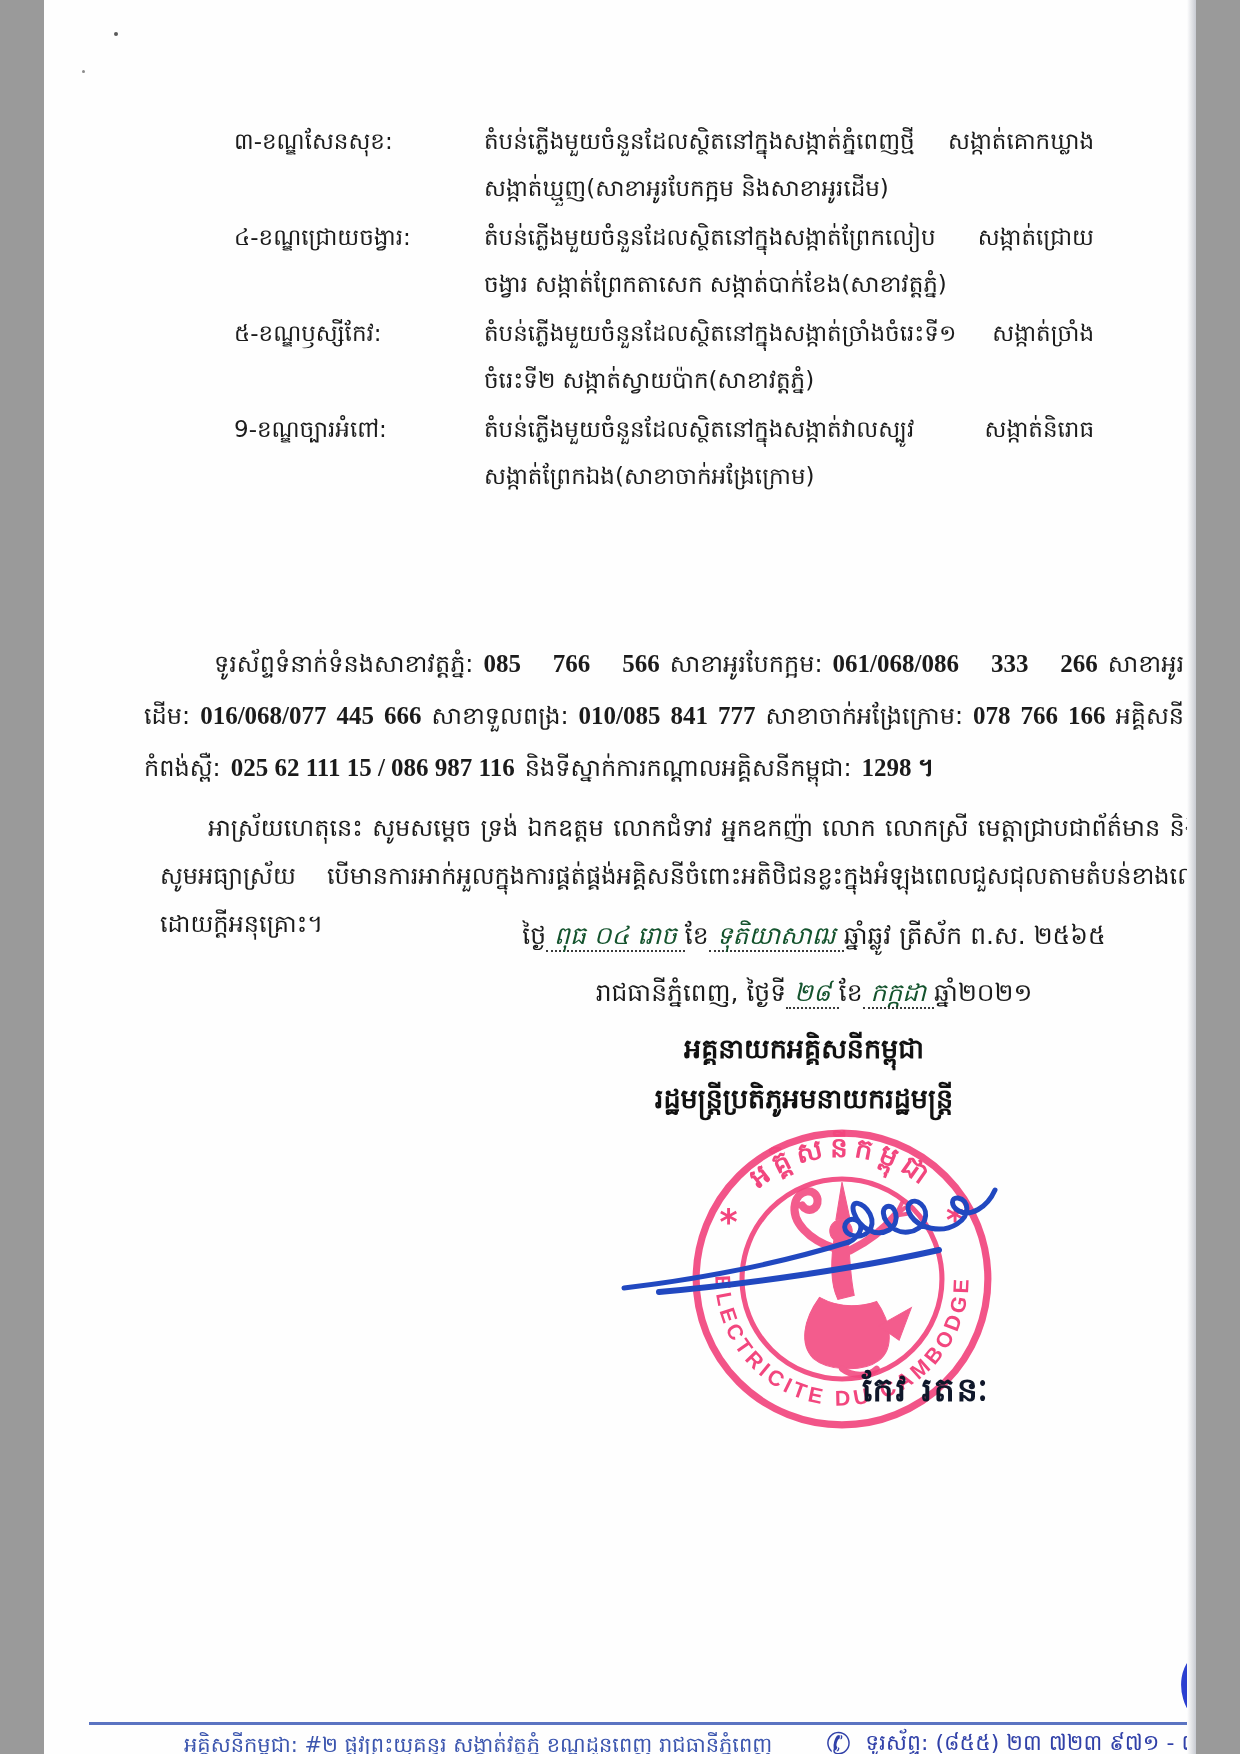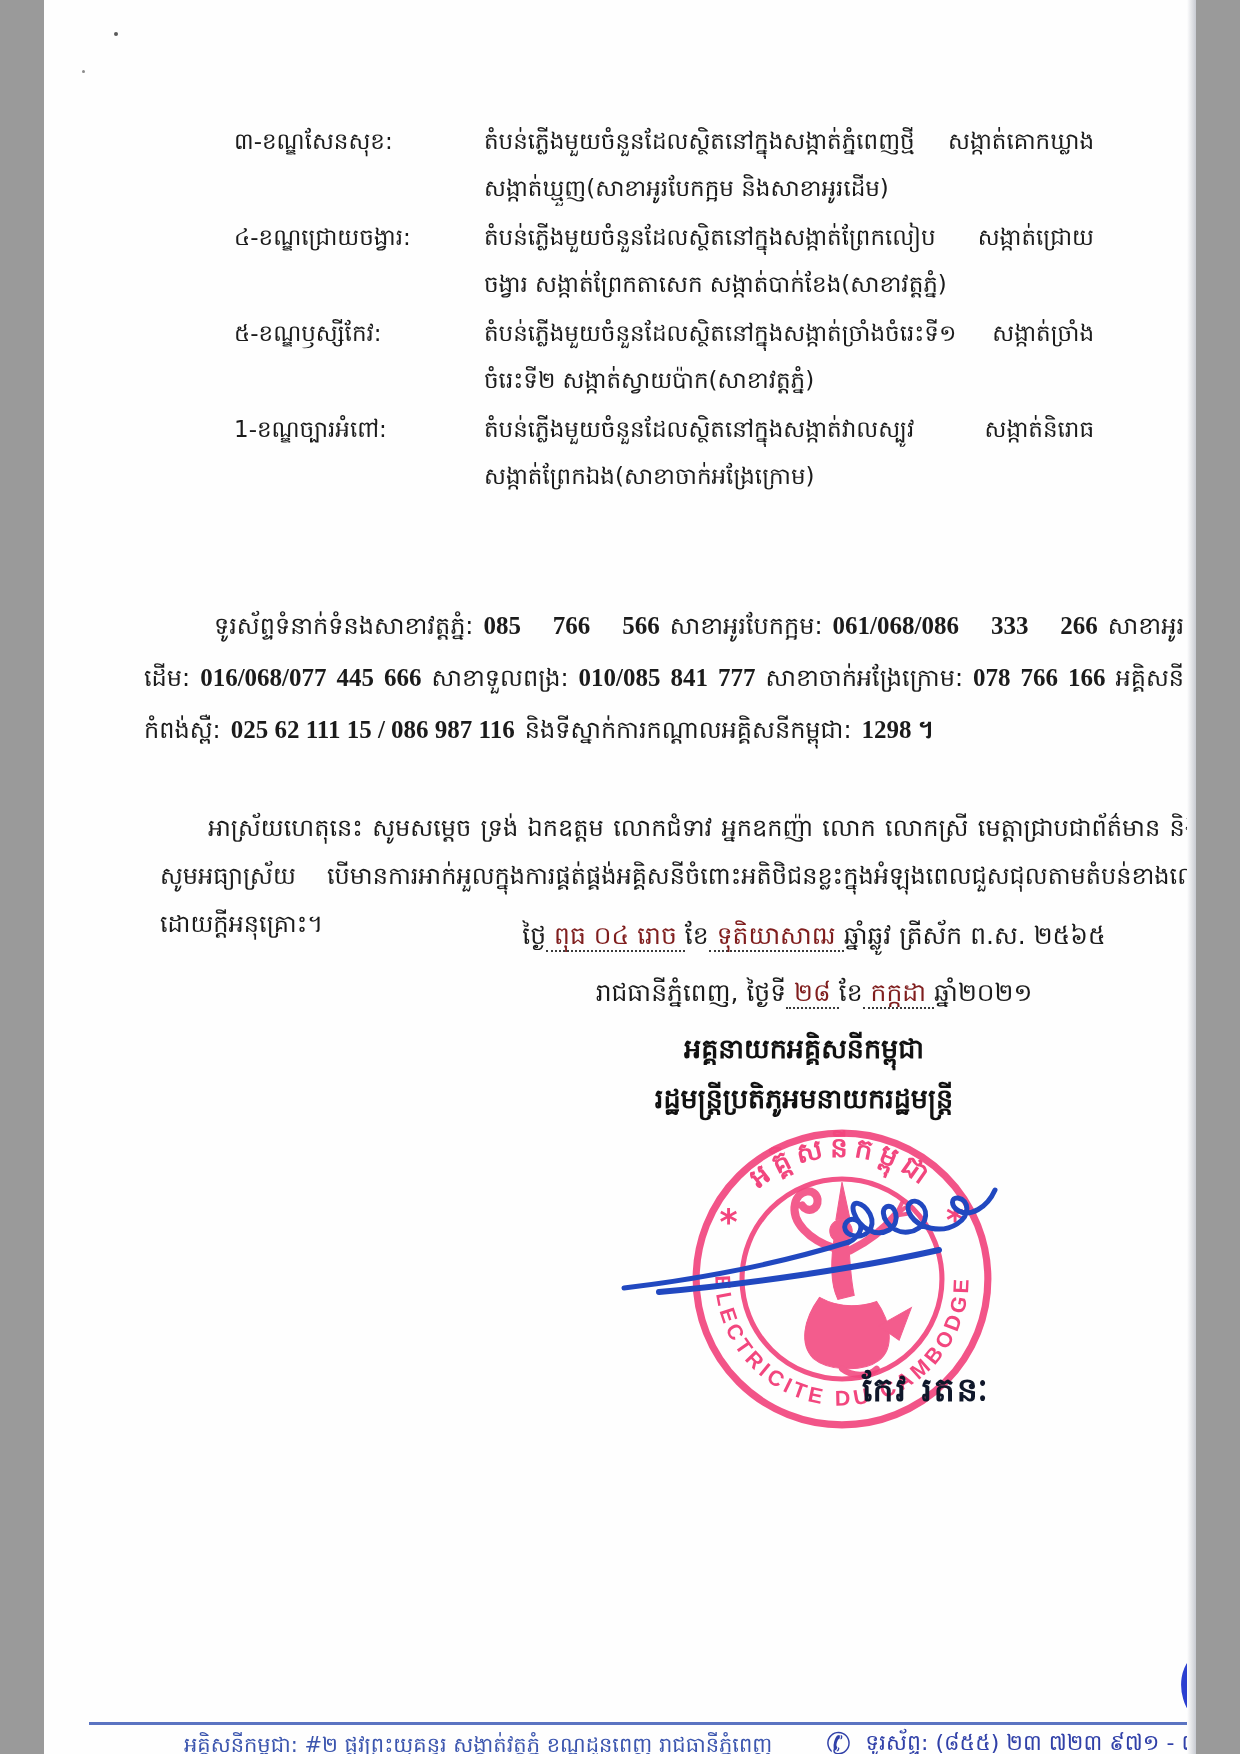--- a/index.html
+++ b/index.html
@@ -13,34 +13,34 @@
   .s2{left:38px;top:70px;width:3px;height:3px;opacity:.7;}
 
   
   .zone-list{position:absolute;top:118px;left:100px;width:950px;font-size:23px;}
   .row{display:flex;line-height:47px;margin-bottom:2px;}
   .row-label{flex:0 0 340px;padding-left:90px;box-sizing:border-box;white-space:nowrap;}
   .row.wide .row-label{padding-left:55px;}
   .row-text{flex:1;text-align:justify;}
 
   
-  .contacts{position:absolute;top:600px;left:100px;width:1040px;margin:0;
+  .contacts{position:absolute;top:638px;left:100px;width:1040px;margin:0;
     font-size:24px;line-height:51px;text-align:justify;text-indent:70px;}
   .num{font-family:"Liberation Serif",serif;font-weight:bold;font-size:25px;
     margin:0 10px;white-space:nowrap;}
 
   
   .closing{position:absolute;top:788px;left:100px;width:1040px;margin:16px;
     font-size:24px;line-height:48px;text-indent:48px;text-align:justify;}
 
   
   .date-block{position:absolute;left:420px;width:700px;text-align:center;font-size:25px;}
   .date-l1{top:920px;}
   .date-l2{top:977px;}
-  .hw{color:#7f1d1d;border-bottom:2px dotted #3a3a3a;
+  .hw{color:#14532d;font-style:italic;border-bottom:2px dotted #3a3a3a;
     padding:0 8px;white-space:nowrap;}
 
   
   .titles{position:absolute;top:1024px;left:400px;width:720px;text-align:center;
     font-weight:bold;font-size:27px;line-height:50px;color:#111;}
 
   
   .stamp{position:absolute;left:645px;top:1126px;width:306px;height:306px;}
   .stamp-kh{font-size:27px;font-weight:bold;letter-spacing:6px;fill:#f2467e;}
   .stamp-en{font-size:21px;font-weight:bold;letter-spacing:4px;fill:#f2467e;
@@ -85,21 +85,21 @@
     </div>
     <div class="row">
       <div class="row-label">៤-ខណ្ឌជ្រោយចង្វារ:</div>
       <div class="row-text">តំបន់ភ្លើងមួយចំនួនដែលស្ថិតនៅក្នុងសង្កាត់ព្រែកលៀប សង្កាត់ជ្រោយចង្វារ សង្កាត់ព្រែកតាសេក សង្កាត់បាក់ខែង(សាខាវត្តភ្នំ)</div>
     </div>
     <div class="row">
       <div class="row-label">៥-ខណ្ឌឫស្សីកែវ:</div>
       <div class="row-text">តំបន់ភ្លើងមួយចំនួនដែលស្ថិតនៅក្នុងសង្កាត់ច្រាំងចំរេះទី១ សង្កាត់ច្រាំងចំរេះទី២ សង្កាត់ស្វាយប៉ាក(សាខាវត្តភ្នំ)</div>
     </div>
     <div class="row">
-      <div class="row-label">1-ខណ្ឌច្បារអំពៅ:</div>
+      <div class="row-label">9-ខណ្ឌច្បារអំពៅ:</div>
       <div class="row-text">តំបន់ភ្លើងមួយចំនួនដែលស្ថិតនៅក្នុងសង្កាត់វាលស្បូវ សង្កាត់និរោធ សង្កាត់ព្រែកឯង(សាខាចាក់អង្រែក្រោម)</div>
     </div>
   </section>
 
   <p class="contacts"><span>ទូរស័ព្ទទំនាក់ទំនងសាខាវត្តភ្នំ:</span><span class="num">085 766 566</span><span>សាខាអូរបែកក្អម:</span><span class="num">061/068/086 333 266</span><span>សាខាអូរដើម:</span><span class="num">016/068/077 445 666</span><span>សាខាទួលពង្រ:</span><span class="num">010/085 841 777</span><span>សាខាចាក់អង្រែក្រោម:</span><span class="num">078 766 166</span><span>អគ្គិសនីកំពង់ស្ពឺ:</span><span class="num">025 62 111 15 / 086 987 116</span><span>និងទីស្នាក់ការកណ្តាលអគ្គិសនីកម្ពុជា:</span><span class="num">1298 ។</span></p>
 
   <p class="closing">អាស្រ័យហេតុនេះ សូមសម្តេច ទ្រង់ ឯកឧត្តម លោកជំទាវ អ្នកឧកញ៉ា លោក លោកស្រី មេត្តាជ្រាបជាព័ត៌មាន និងសូមអធ្យាស្រ័យ បើមានការអាក់អួលក្នុងការផ្គត់ផ្គង់អគ្គិសនីចំពោះអតិថិជនខ្លះក្នុងអំឡុងពេលជួសជុលតាមតំបន់ខាងលើ ដោយក្តីអនុគ្រោះ។</p>
 
   <div class="date-block date-l1"><span>ថ្ងៃ</span><span class="hw">ពុធ ០៤ រោច</span><span>ខែ</span><span class="hw">ទុតិយាសាឍ</span><span>ឆ្នាំឆ្លូវ ត្រីស័ក ព.ស. ២៥៦៥</span></div>
 

